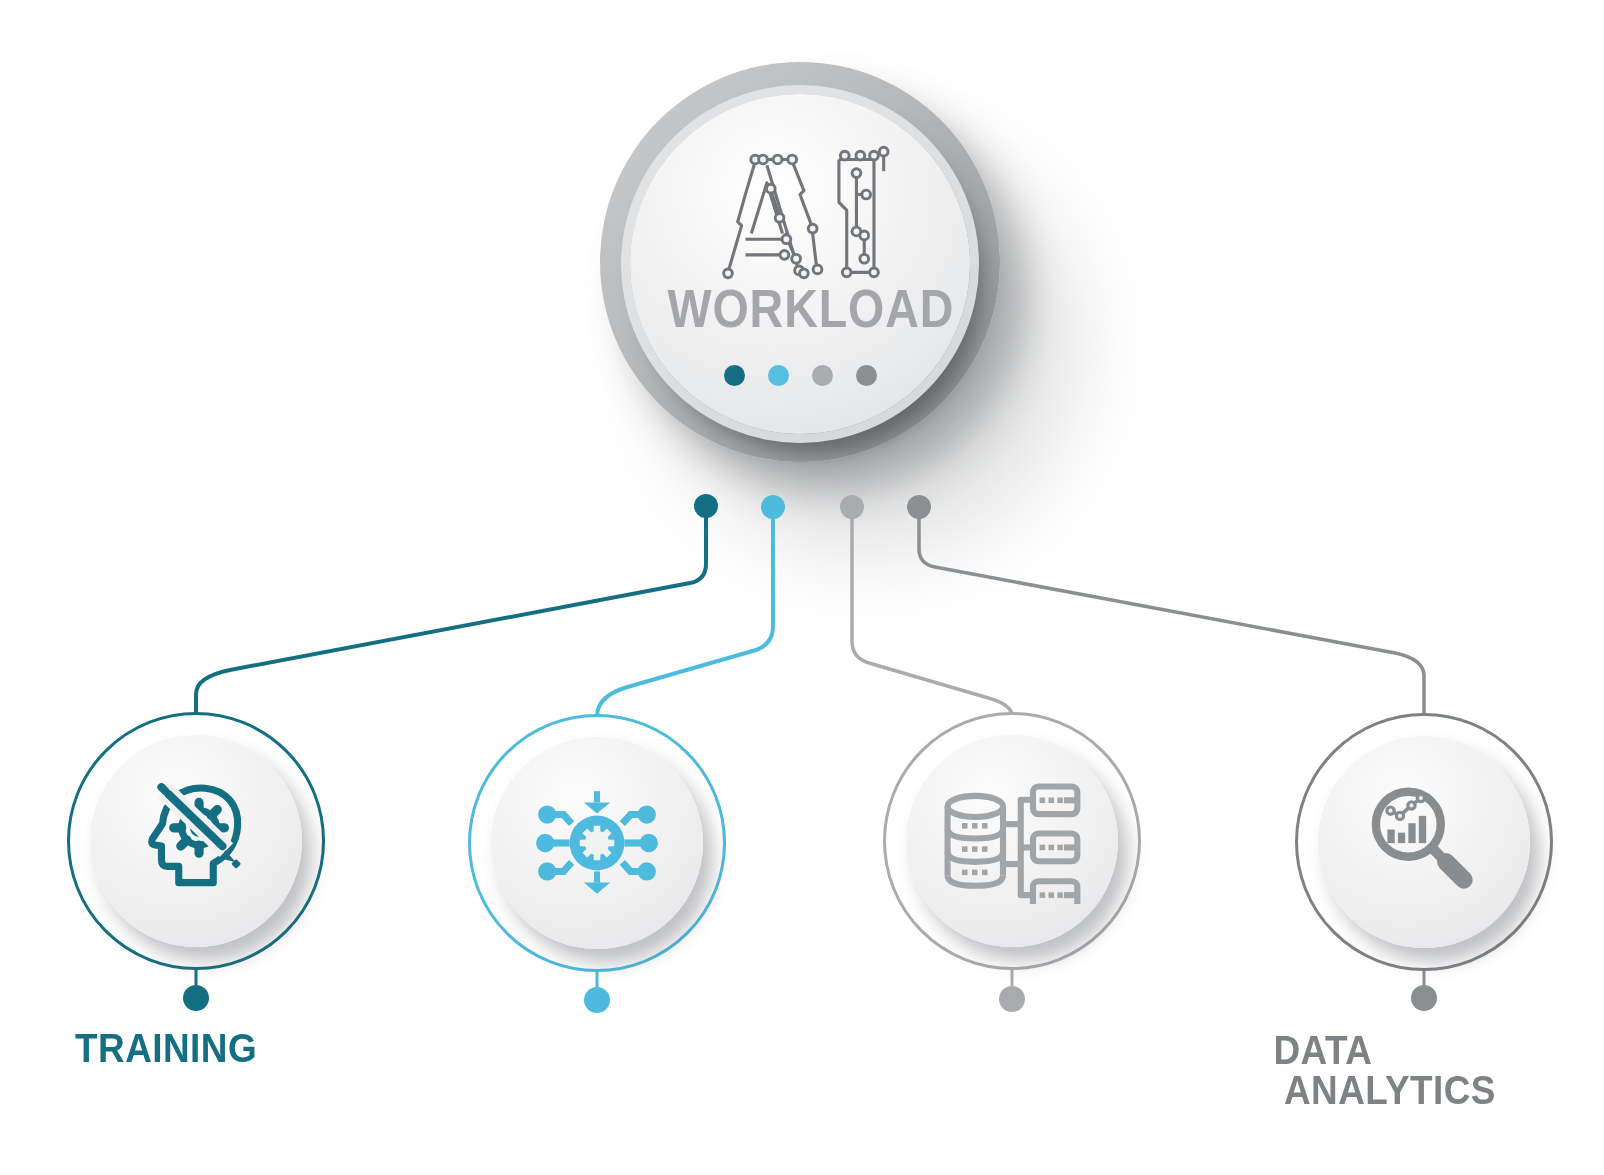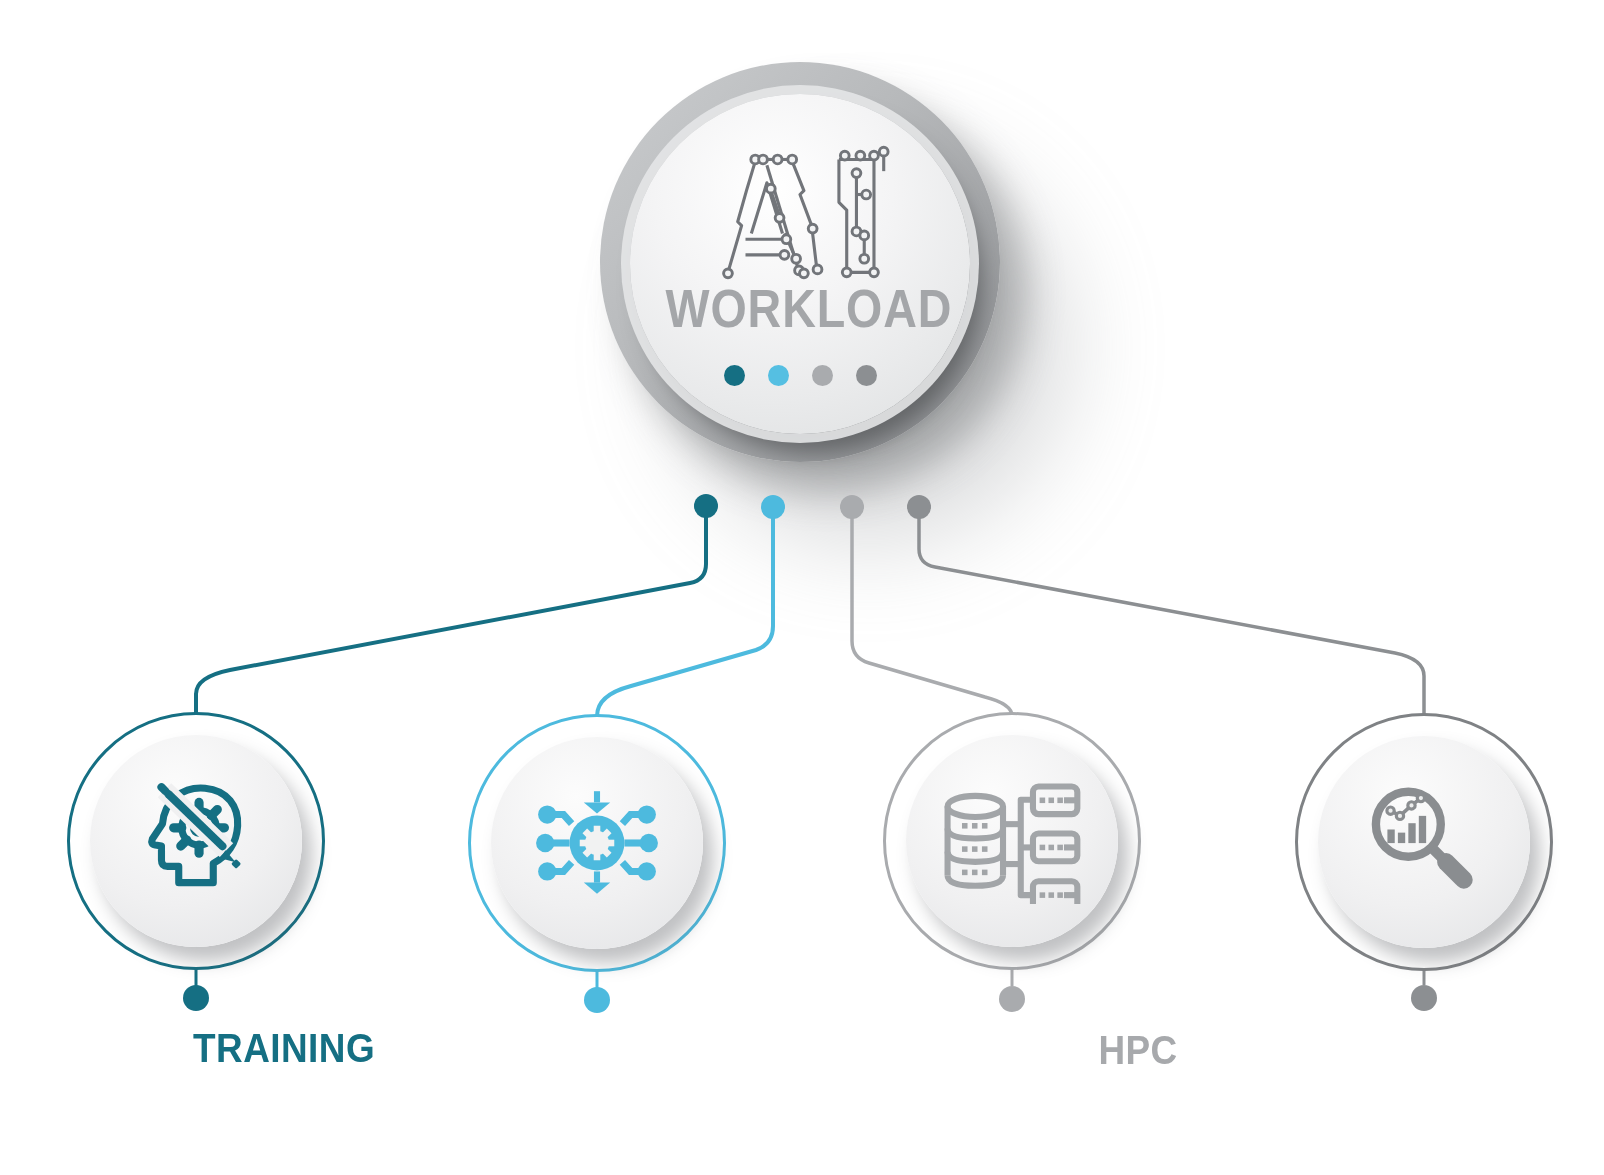--- a/index.html
+++ b/index.html
@@ -6,21 +6,21 @@
   #canvas{position:relative;width:1604px;height:1175px;background:#ffffff;overflow:hidden;
           font-family:"Liberation Sans", sans-serif;}
 
   
   .hub-ring{position:absolute;left:600px;top:62px;width:400px;height:400px;border-radius:50%;
     background:linear-gradient(135deg,#cbcdcf 0%,#b7b9bb 42%,#8e9093 95%);
     box-shadow:26px 30px 36px rgba(110,113,116,0.45), 70px 85px 95px rgba(150,153,156,0.33);}
   .hub-disc{position:absolute;left:30px;top:32px;width:340px;height:340px;border-radius:50%;
     background:radial-gradient(circle at 42% 28%,#ffffff 0%,#f4f4f5 38%,#e9eaeb 68%,#dcdedf 100%);
     box-shadow:0 0 0 9px rgba(228,229,231,0.9), 12px 20px 22px rgba(45,48,50,0.5);}
-  .hub-title{position:absolute;left:16px;top:184px;width:340px;text-align:left;
+  .hub-title{position:absolute;left:4px;top:184px;width:340px;text-align:right;
     font-size:53px;font-weight:bold;color:#a4a6a9;letter-spacing:1px;}
   .hub-title span{display:inline-block;transform:scaleX(0.88);transform-origin:center;}
   .hub-dots{position:absolute;left:0;top:271px;width:340px;display:flex;justify-content:center;gap:23px;}
   .hub-dot{width:21px;height:21px;border-radius:50%;}
   .pd-0{background:#156f83}.pd-1{background:#55bfe2}.pd-2{background:#a9abae}.pd-3{background:#8c8f92}
   .logo-wrap{position:absolute;left:72px;top:46px;width:196px;height:146px;}
 
   
   .overlay{position:absolute;left:0;top:0;}
   .ln{fill:none;stroke-linecap:round;stroke-linejoin:round;}
@@ -32,21 +32,21 @@
   .node.teal{border:3px solid #156f83}
   .node.blue{border:3px solid #4dbade}
   .node.lgray{border:3px solid #a9abae}
   .node.mgray{border:3px solid #7f8285}
   .node-disc{position:absolute;left:20px;top:20px;width:212px;height:212px;border-radius:50%;
     background:radial-gradient(circle at 40% 28%,#fcfcfc 0%,#f0f0f1 55%,#e1e2e4 100%);
     box-shadow:10px 14px 18px rgba(90,93,96,0.38);}
   .node-icon{position:absolute;}
 
   
-  .branch-label{position:absolute;width:320px;text-align:right;font-weight:bold;
+  .branch-label{position:absolute;width:320px;text-align:left;font-weight:bold;
     font-size:41px;line-height:40px;letter-spacing:0.5px;}
   .branch-label span{display:inline-block;transform:scaleX(0.9);transform-origin:center;}
   .branch-label .l2{display:block;}
   .lbl-teal{color:#156f83}.lbl-blue{color:#4dbade}.lbl-lgray{color:#a7a9ac}.lbl-mgray{color:#7f8285}
 </style>
 </head>
 <body>
 
 <div id="canvas">
 
@@ -274,17 +274,18 @@
           <circle cx="53" cy="30" r="3.5"></circle>
             <circle cx="62" cy="23" r="3.5"></circle>
         </g>
       </svg>
     </div>
   </div>
 
   <div class="branch-label lbl-teal" style="left:65px;top:1028px;">
     <span>TRAINING</span>
   </div>
-  <div class="branch-label lbl-lgray" style="left:862px;top:1030px;">
-    <span>HPC</span>
+  <div class="branch-label lbl-mgray" style="left:1268px;top:1030px;">
+    <span class="l1">DATA</span>
+    <span class="l2">ANALYTICS</span>
   </div>
 
 </div>
 
 </body></html>

